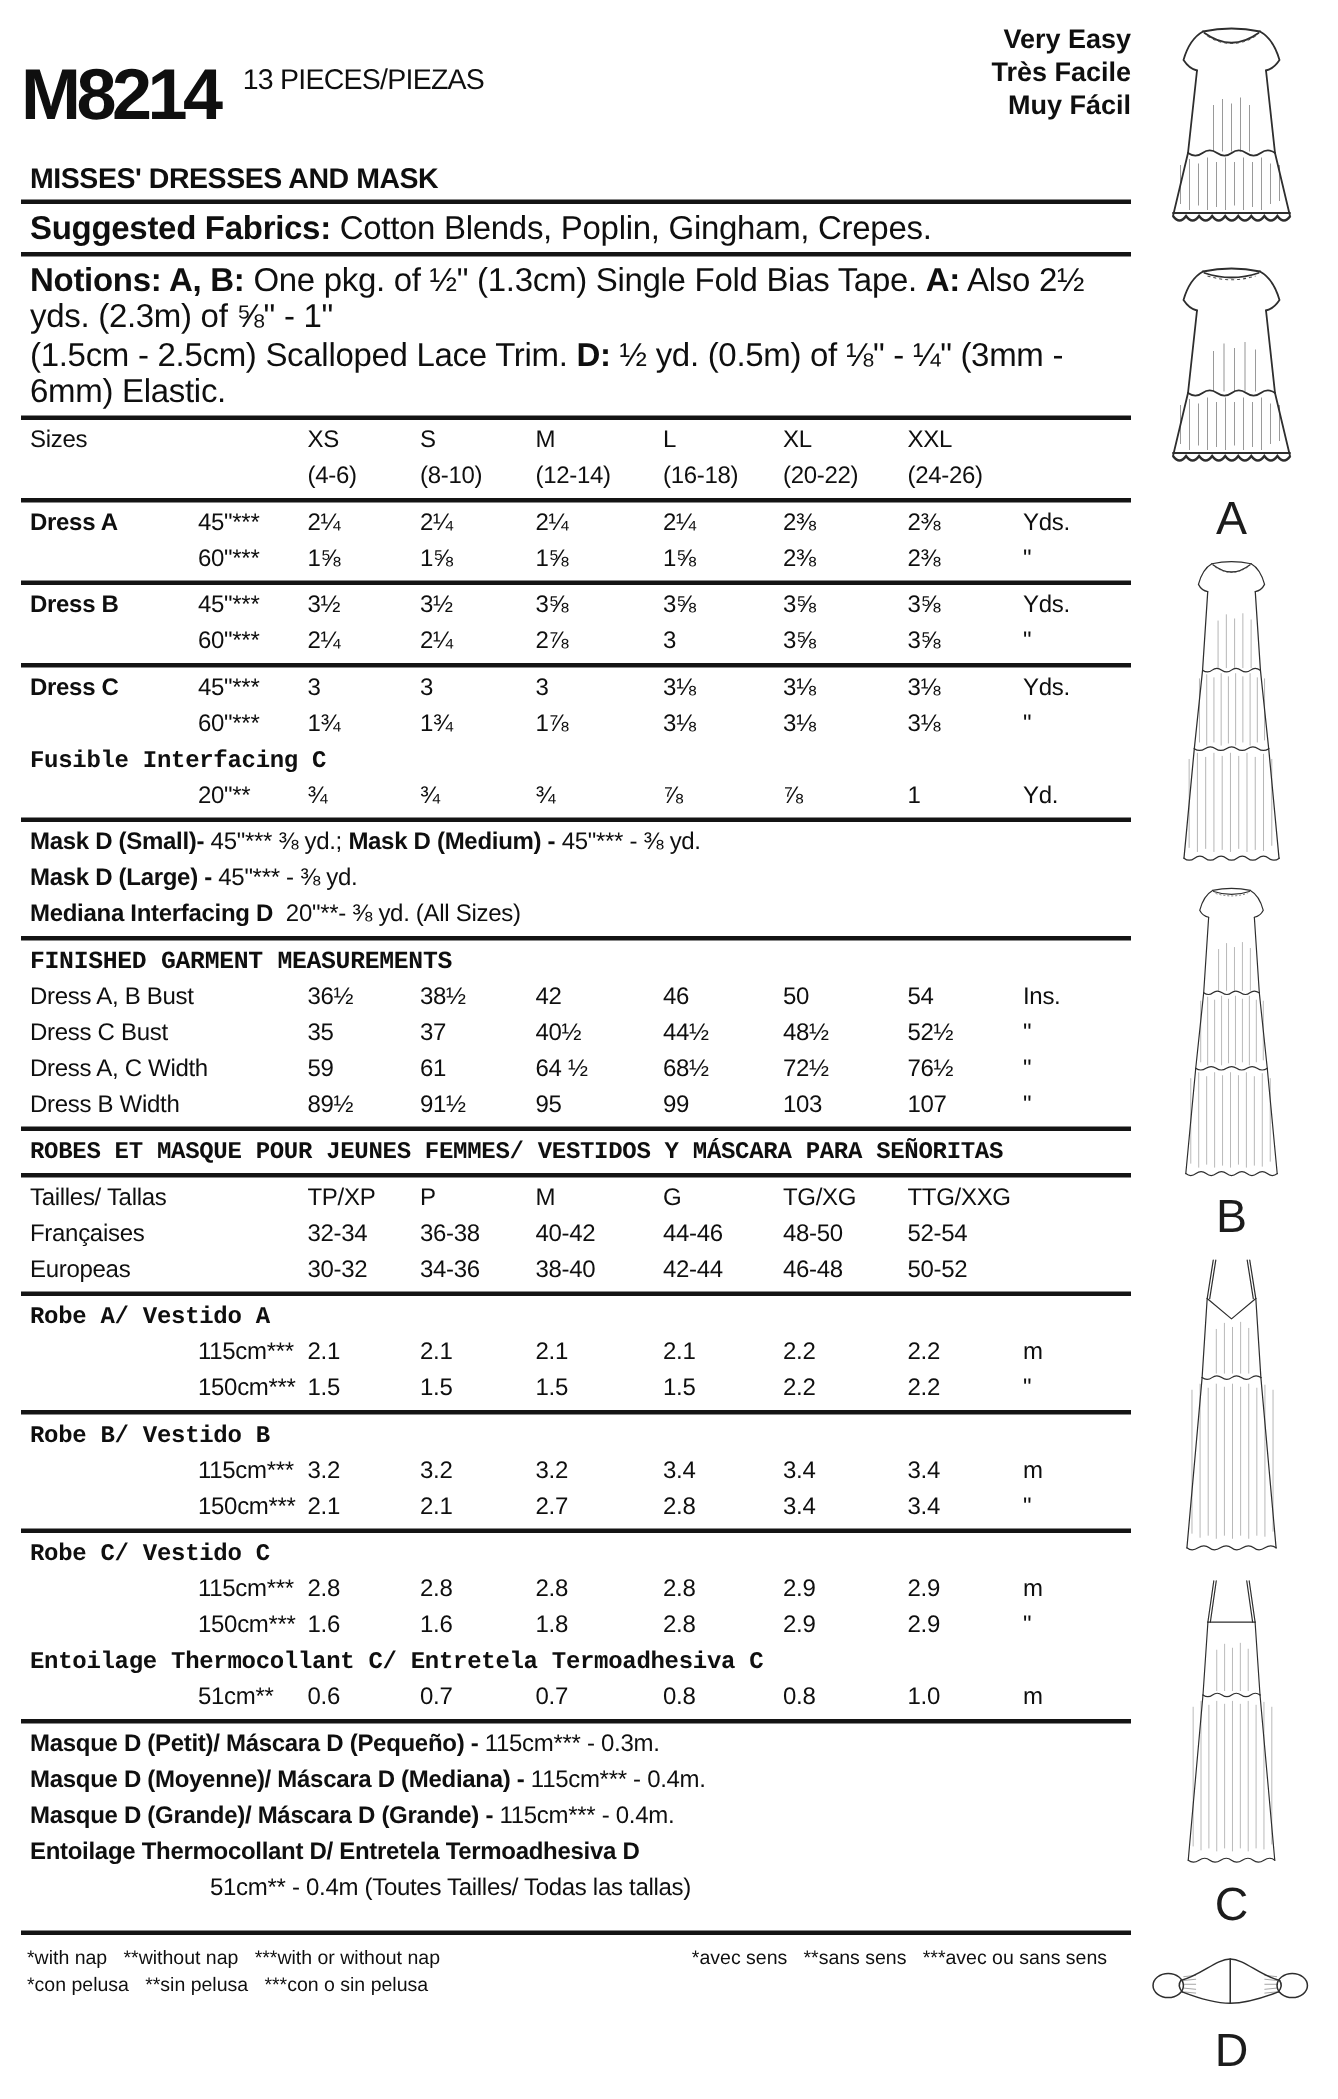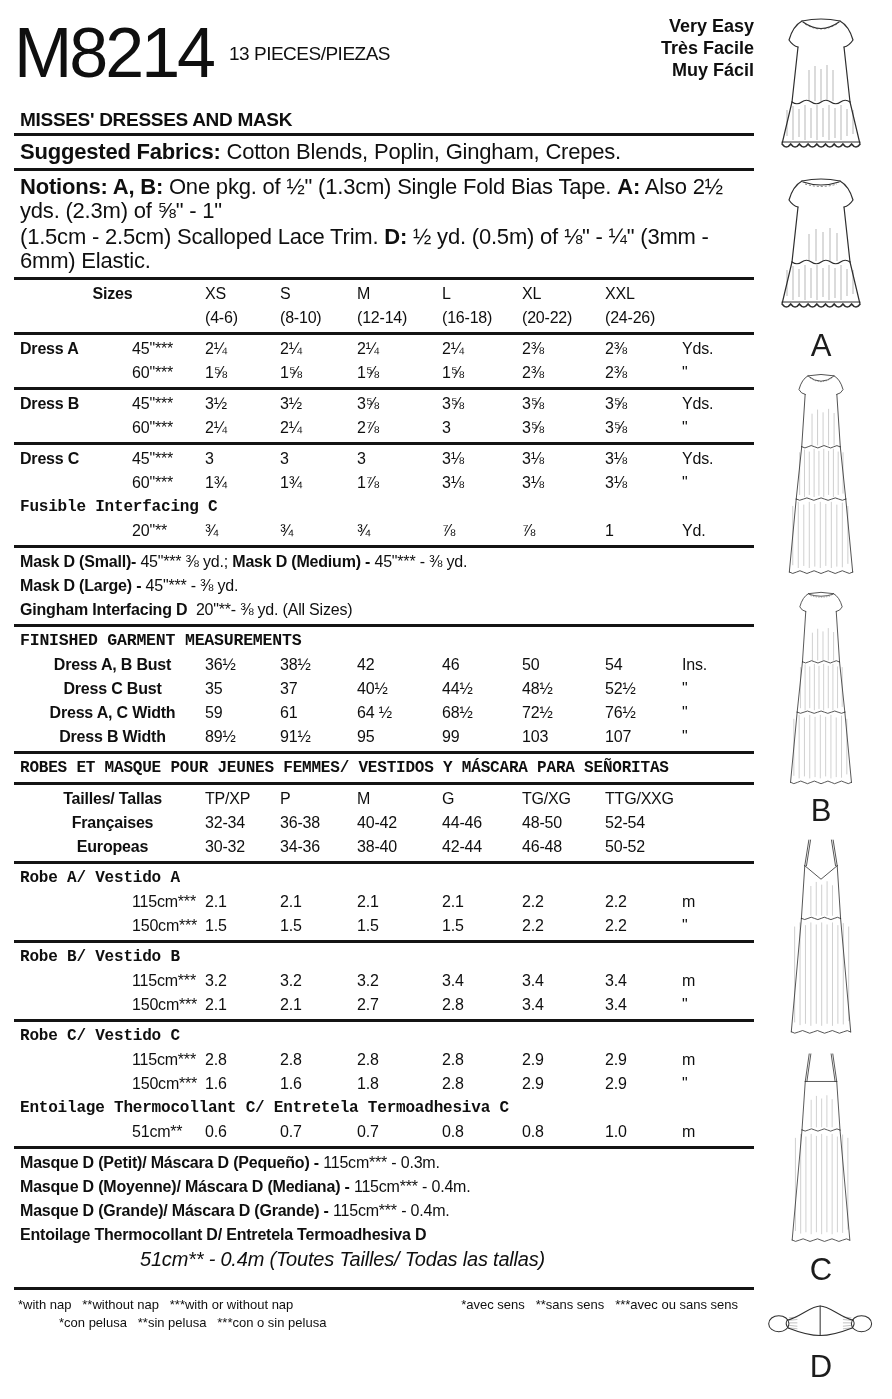--- a/index.html
+++ b/index.html
@@ -5,43 +5,43 @@
   html,body{margin:0;padding:0;}
   body{
     width:892px;height:1399px;background:#fff;color:#0f0f0f;
     font-family:"Liberation Sans",sans-serif;position:relative;overflow:hidden;
     -webkit-font-smoothing:antialiased;
   }
   .main{position:absolute;left:14px;top:16px;width:740px;}
   .rightcol{position:absolute;left:750px;top:14px;width:142px;text-align:center;}
 
   .hdr{display:flex;align-items:flex-end;}
-  .patnum{font-size:70px;font-weight:400;letter-spacing:-3px;line-height:.95;}
+  .patnum{font-size:48px;font-weight:700;letter-spacing:-3px;line-height:.95;}
   .pieces{font-size:19px;margin-left:16px;margin-bottom:22px;letter-spacing:-.5px;}
   .difficulty{margin-left:auto;text-align:right;font-weight:700;font-size:18px;line-height:1.22;margin-bottom:5px;}
   .title{font-size:19px;font-weight:700;margin-top:22px;padding-left:6px;letter-spacing:-.3px;}
 
   .rule{border:0;border-top:3px solid #141414;margin:2px 0;}
   .textline{font-size:22px;line-height:24px;padding:2px 0 2px 6px;letter-spacing:-.2px;}
   .textline b{letter-spacing:-.2px;}
 
   .trow{display:grid;grid-template-columns:112px 73px 75px 77px 85px 80px 83px 77px auto;
         padding-left:6px;line-height:24px;font-size:16px;letter-spacing:-.2px;}
   .c{white-space:nowrap;}
   .lbl{font-weight:700;}
-  .span2{grid-column:1 / span 2;font-weight:700;white-space:nowrap;text-align:center;}
+  .span2{grid-column:1 / span 2;font-weight:400;white-space:nowrap;}
   .headline{font-size:16px;font-weight:700;line-height:24px;padding-left:6px;letter-spacing:-.2px;white-space:nowrap;font-family:Liberation Mono, monospace;}
   .bigline{font-size:16.5px;}
-  .indent{padding-left:126px;font-size:20px;line-height:24px;letter-spacing:-.2px;font-style:italic;}
+  .indent{padding-left:126px;font-size:16px;line-height:24px;letter-spacing:-.2px;}
 
   .maskline{font-size:16px;line-height:24px;padding-left:6px;letter-spacing:-.2px;white-space:nowrap;}
 
   .foot{display:flex;justify-content:space-between;font-size:13px;line-height:18px;padding:4px 16px 0 4px;}
   .foot span{white-space:pre;}
-  .foot2{font-size:13px;line-height:18px;padding-left:4px;white-space:pre;margin-left:41px;}
+  .foot2{font-size:13px;line-height:18px;padding-left:4px;white-space:pre;}
 
   .viewlabel{font-size:31px;font-weight:400;color:#1c1c1c;line-height:1;margin:6px 0 10px 0;}
   .illus{display:block;margin:0 auto;}
   svg .outline{stroke:#2e2e2e;stroke-width:1.2;fill:none;stroke-linecap:round;stroke-linejoin:round;}
   svg .thin{stroke:#4a4a4a;stroke-width:.7;fill:none;stroke-dasharray:2,2;}
   svg .gather{stroke:#9a9a9a;stroke-width:.7;fill:none;}
   svg .lace{stroke:#2e2e2e;stroke-width:1.6;fill:none;}
 </style>
 </head>
 <body>
@@ -191,21 +191,21 @@
     <b>Mask D (Small)-</b>
     <span>45"*** ⅜ yd.;</span>
     <b>Mask D (Medium) -</b>
     <span>45"*** - ⅜ yd.</span>
   </div>
   <div class="maskline">
     <b>Mask D (Large) -</b>
     <span>45"*** - ⅜ yd.</span>
   </div>
   <div class="maskline">
-    <b>Gingham Interfacing D</b>&nbsp;
+    <b>Mediana Interfacing D</b>&nbsp;
     <span>20"**- ⅜ yd. (All Sizes)</span>
   </div>
   <hr class="rule">
 
   <div class="headline bigline">FINISHED GARMENT MEASUREMENTS</div>
   <div class="trow">
     <span class="c span2">Dress A, B Bust</span>
     <span class="c">36½</span>
     <span class="c">38½</span>
     <span class="c">42</span>

